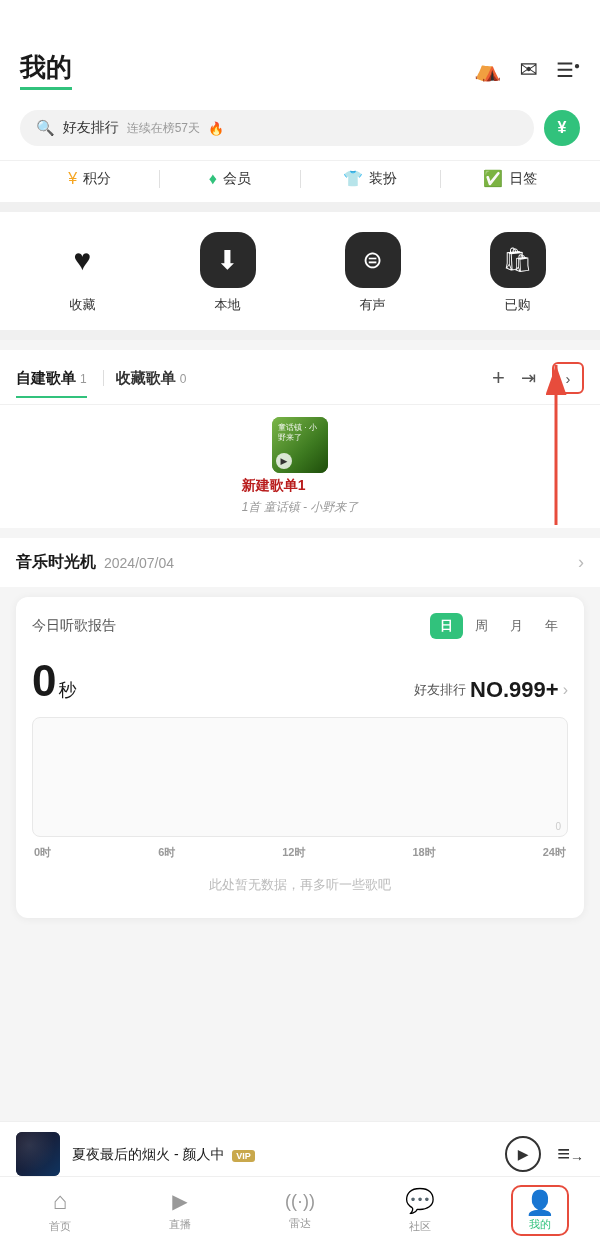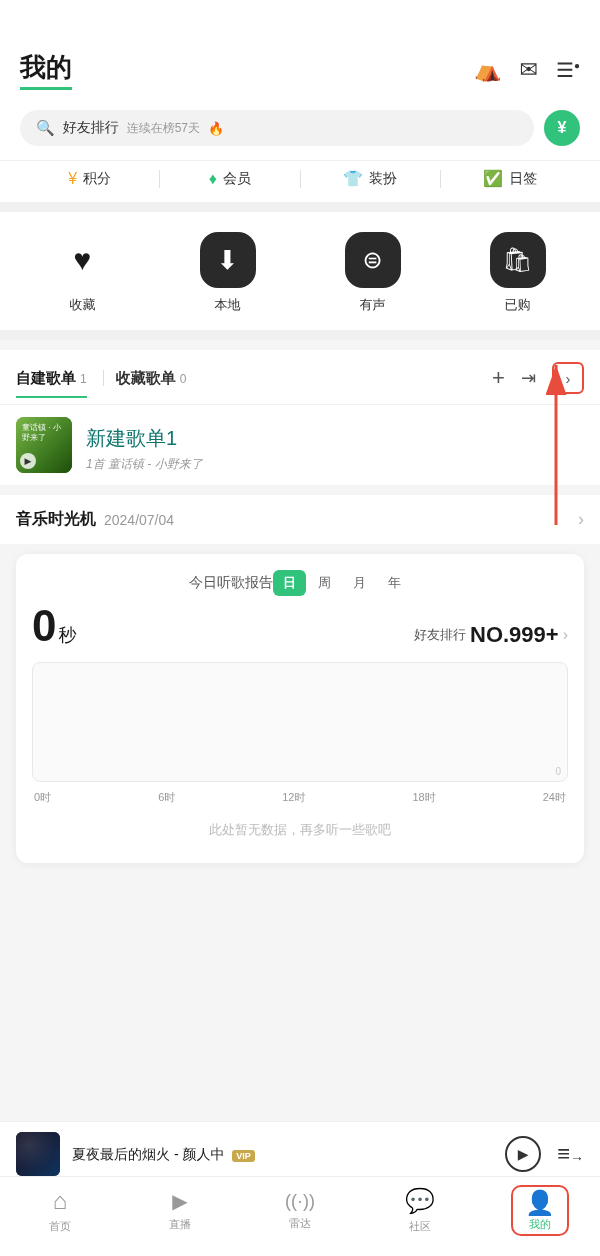--- a/index.html
+++ b/index.html
@@ -205,24 +205,25 @@
     }
     .playlist-action-icon {
       font-size: 20px;
       color: #555;
       cursor: pointer;
     }
 
     
     .playlist-item {
       display: flex;
-      align-items: flex-end;
+      align-items: center;
       padding: 12px 16px;
-      gap: 14px;
-      cursor: pointer;
+      gap: 4px;
+      cursor: pointer;
+      flex-direction: column;
     }
     .playlist-thumb {
       width: 56px;
       height: 56px;
       border-radius: 8px;
       background: linear-gradient(135deg, #6db33f 0%, #4a8c2a 50%, #2d5a16 100%);
       position: relative;
       overflow: hidden;
       flex-shrink: 0;
     }
@@ -244,23 +245,23 @@
       position: absolute;
       top: 6px;
       left: 6px;
       right: 6px;
       font-size: 8px;
       color: rgba(255,255,255,0.9);
       line-height: 1.3;
     }
     .playlist-info { flex: 1; }
     .playlist-name {
-      font-size: 20px;
-      font-weight: 400;
-      color: #0f766e;
+      font-size: 14px;
+      font-weight: 700;
+      color: #b91c1c;
       margin-bottom: 4px;
     }
     .playlist-desc {
       font-size: 12px;
       color: #999;
       font-style: italic;
     }
 
     
     .time-machine {
@@ -296,22 +297,22 @@
     .daily-report {
       background: #fff;
       margin: 10px 16px;
       border-radius: 12px;
       padding: 16px;
       box-shadow: 0 1px 8px rgba(0,0,0,0.06);
     }
     .report-header {
       display: flex;
       align-items: center;
-      justify-content: center;
-      margin-bottom: 8px;
+      justify-content: space-between;
+      margin-bottom: 20px;
     }
     .report-title {
       font-size: 14px;
       color: #555;
     }
     .report-tabs {
       display: flex;
       align-items: center;
       gap: 2px;
     }
@@ -378,20 +379,21 @@
       right: 6px;
       bottom: 4px;
       font-size: 10px;
       color: #ccc;
     }
     .chart-x-labels {
       display: flex;
       justify-content: space-between;
       padding: 0 2px;
       margin-bottom: 12px;
+      font-weight: bold;
     }
     .chart-x-label {
       font-size: 11px;
       color: #999;
     }
     .chart-empty-text {
       text-align: center;
       font-size: 13px;
       color: #bbb;
       padding: 4px 0 8px;

